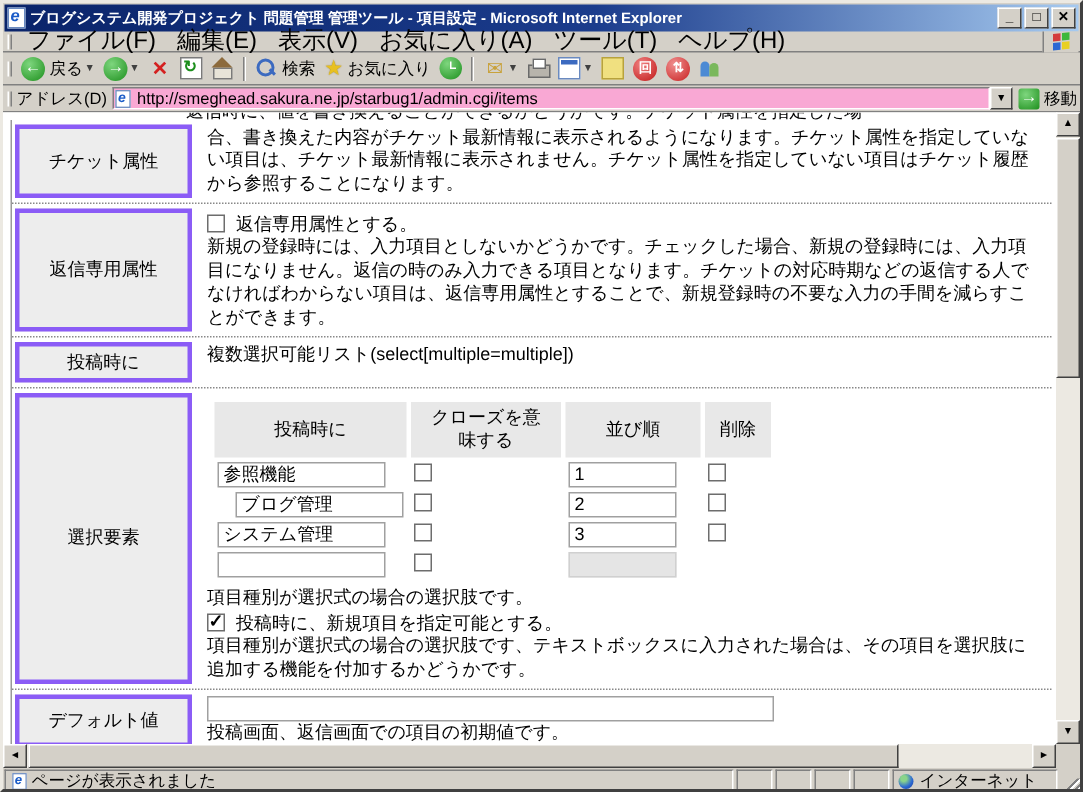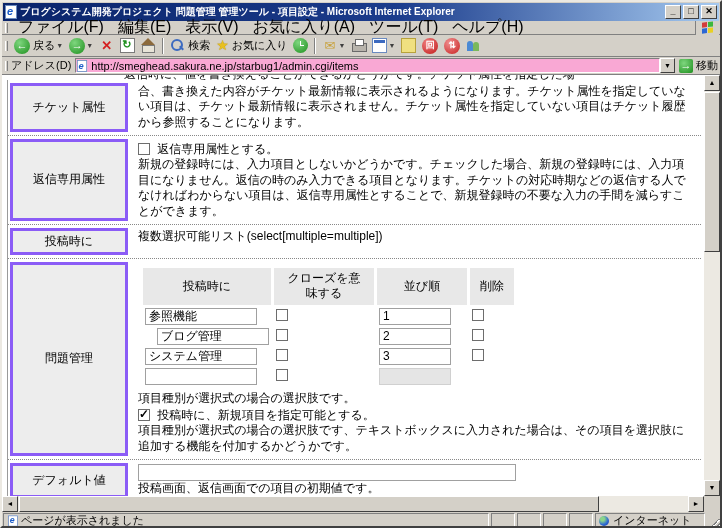--- a/index.html
+++ b/index.html
@@ -255,21 +255,21 @@
             <div>新規の登録時には、入力項目としないかどうかです。チェックした場合、新規の登録時には、入力項目になりません。返信の時のみ入力できる項目となります。チケットの対応時期などの返信する人でなければわからない項目は、返信専用属性とすることで、新規登録時の不要な入力の手間を減らすことができます。</div>
           </div>
         </div>
 
         <div class="form-row">
           <div class="lblcell">投稿時に</div>
           <div class="ccell">複数選択可能リスト(select[multiple=multiple])</div>
         </div>
 
         <div class="form-row">
-          <div class="lblcell">問題管理</div>
+          <div class="lblcell">選択要素</div>
           <div class="ccell">
             <table class="choices">
               <tbody>
                   <tr>
                 <th class="w-name">投稿時に</th>
                 <th class="w-close">クローズを意味する</th>
                 <th class="w-order">並び順</th>
                 <th class="w-del">削除</th>
               </tr>
               <tr>

